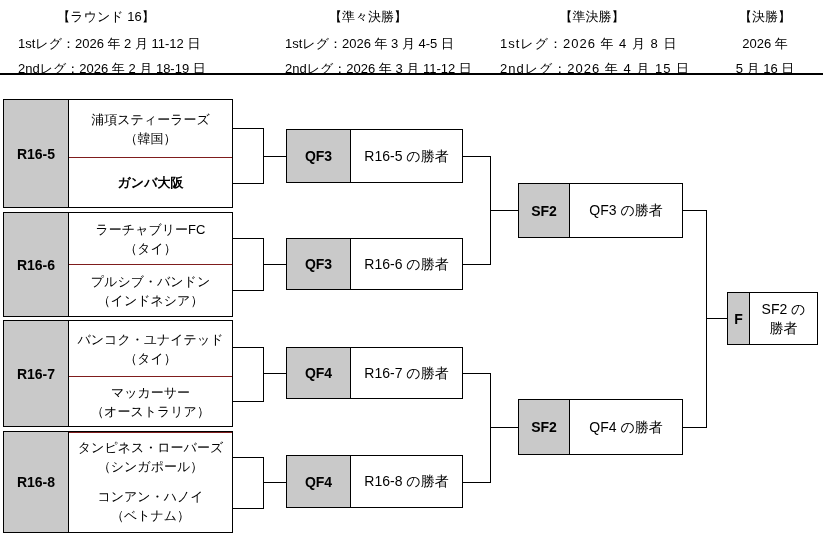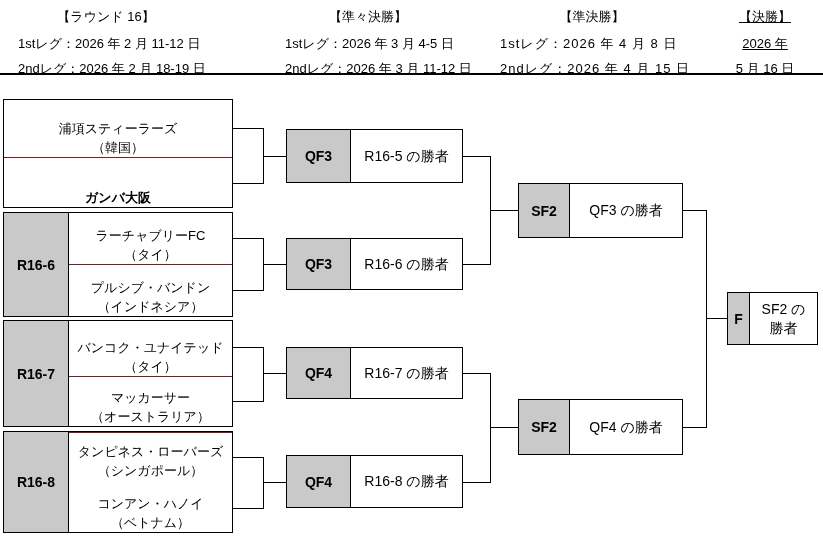--- a/index.html
+++ b/index.html
@@ -10,21 +10,21 @@
   .hdr-col{position:absolute;top:6px;font-size:13px;}
   .hdr-title{text-align:center;line-height:22px;margin-bottom:3px;white-space:nowrap;}
   .hdr-date{line-height:25px;white-space:nowrap;}
   .hdr-date.center{text-align:center;}
   #hdr-rule{position:absolute;left:0;top:73px;width:823px;height:2px;background:#000;}
 
   
   .r16{position:absolute;left:3px;width:230px;border:1px solid #000;display:flex;box-sizing:border-box;background:#fff;}
   .r16-label{width:64px;background:#c9c9c9;border-right:1px solid #000;display:flex;align-items:center;justify-content:center;font-weight:bold;font-size:14px;flex:none;}
   .r16-teams{flex:1;display:flex;flex-direction:column;min-width:0;}
-  .team{display:flex;flex-direction:column;align-items:center;justify-content:flex-end;font-size:13px;line-height:19px;text-align:center;box-sizing:border-box;}
+  .team{display:flex;flex-direction:column;align-items:center;justify-content:center;font-size:13px;line-height:19px;text-align:center;box-sizing:border-box;}
   .team.second{flex:1;border-top:1px solid #7f1d1d;}
   .bold{font-weight:bold;}
 
   
   .mbox{position:absolute;display:flex;border:1px solid #000;box-sizing:border-box;background:#fff;}
   .mbox .tag{background:#c9c9c9;border-right:1px solid #000;display:flex;align-items:center;justify-content:center;font-weight:bold;font-size:14px;flex:none;}
   .mbox .winner{flex:1;display:flex;flex-direction:column;align-items:center;justify-content:center;font-size:14px;line-height:19px;text-align:center;white-space:nowrap;}
 
   
   .ln{position:absolute;background:#000;}
@@ -44,28 +44,29 @@
   <div class="hdr-col" style="left:282px;width:172px;">
     <div class="hdr-title">【準々決勝】</div>
     <div class="hdr-date" style="padding-left:3px;">1stレグ：2026 年 3 月 4-5 日</div>
     <div class="hdr-date" style="padding-left:3px;">2ndレグ：2026 年 3 月 11-12 日</div>
   </div>
   <div class="hdr-col" style="left:497px;width:190px;">
     <div class="hdr-title">【準決勝】</div>
     <div class="hdr-date" style="padding-left:3px;letter-spacing:1px;">1stレグ：2026 年 4 月 8 日</div>
     <div class="hdr-date" style="padding-left:3px;letter-spacing:1px;">2ndレグ：2026 年 4 月 15 日</div>
   </div>
-  <div class="hdr-col" style="left:712px;width:106px;text-decoration:underline;">
+  <div class="hdr-col" style="left:712px;width:106px;">
     <div class="hdr-title">【決勝】</div>
     <div class="hdr-date center">2026 年</div>
     <div class="hdr-date center">5 月 16 日</div>
   </div>
   <div id="hdr-rule"></div>
 
   <div class="r16" style="top:99px;height:109px;">
+    <div class="r16-label">R16-5</div>
     <div class="r16-teams">
       <div class="team" style="height:57px;">
         <div>浦項スティーラーズ</div>
         <div>（韓国）</div>
       </div>
       <div class="team second">
         <div class="bold">ガンバ大阪</div>
         <div></div>
       </div>
     </div>

